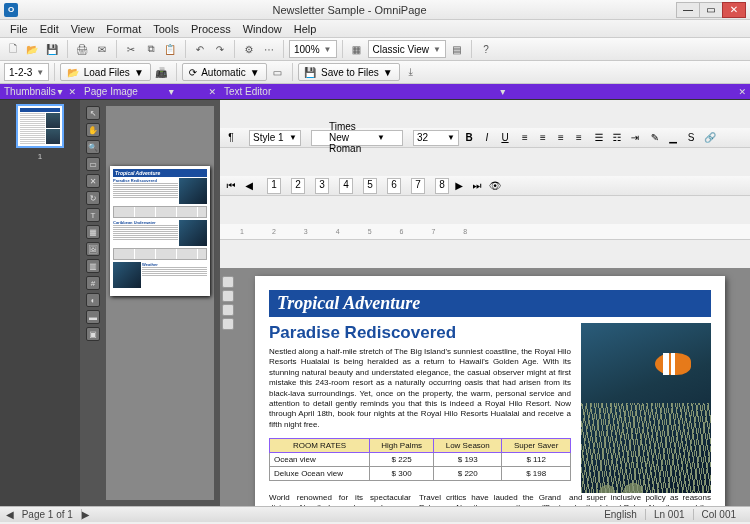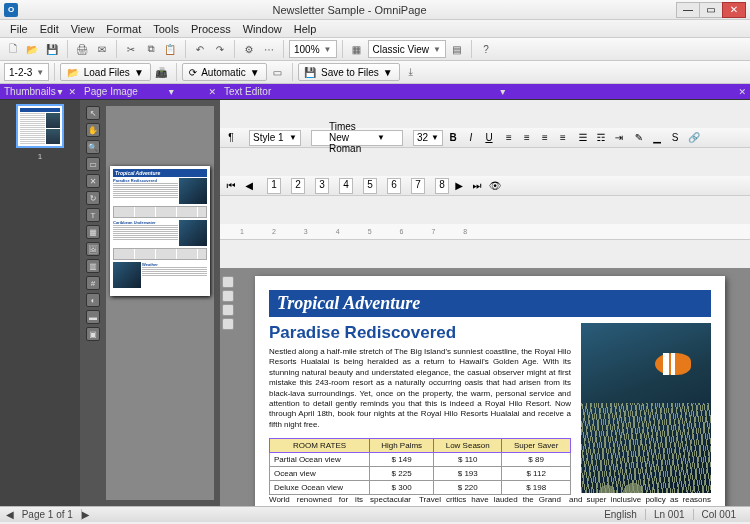--- a/index.html
+++ b/index.html
@@ -248,21 +248,21 @@
     <div class="fmt">
       <div class="fbtn">¶</div>
       <div class="sel" style="width:52px;padding:0 3px;display:flex;align-items:center;">
           <span>Style 1</span>
           <span style="margin-left:auto;font-size:8px;">▼</span>
         </div>
       <div class="sel" style="width:92px;padding:0 17px;display:flex;align-items:center;">
           <span>Times New Roman</span>
           <span style="margin-left:auto;font-size:8px;">▼</span>
         </div>
-      <div class="sel" style="width:30px;padding:0 3px;display:flex;align-items:center;">
+      <div class="sel" style="width:46px;padding:0 3px;display:flex;align-items:center;">
           <span>32</span>
           <span style="margin-left:auto;font-size:8px;">▼</span>
         </div>
       <div class="fbtn" style="font-weight:bold;">B</div>
       <div class="fbtn" style="font-style:italic;">I</div>
       <div class="fbtn" style="text-decoration:underline;">U</div>
       <div class="sep"></div>
       <div class="fbtn">≡</div>
       <div class="fbtn">≡</div>
       <div class="fbtn">≡</div>
@@ -317,26 +317,20 @@
           <div class="col1">
             <div class="h2">Paradise Rediscovered</div>
             <div class="body">Nestled along a half-mile stretch of The Big Island's sunniest coastline, the Royal Hilo Resorts Hualalai is being heralded as a return to Hawaii's Golden Age. With its stunning natural beauty and understated elegance, the casual observer might at first mistake this 243-room resort as a naturally occurring oasis that had arisen from its black-lava surroundings. Yet, once on the property, the warm, personal service and attention to detail gently reminds you that this is indeed a Royal Hilo Resort. Now through April 18th, book four nights at the Royal Hilo Resorts Hualalai and receive a fifth night free.</div>
             <table class="rates">
               <tbody>
                   <tr>
                 <th>ROOM RATES</th>
                 <th>High Palms</th>
                 <th>Low Season</th>
                 <th>Super Saver</th>
-              </tr>
-              <tr>
-                <td>Partial Ocean view</td>
-                <td>$ 149</td>
-                <td>$ 110</td>
-                <td>$ 89</td>
               </tr>
               <tr>
                 <td>Ocean view</td>
                 <td>$ 225</td>
                 <td>$ 193</td>
                 <td>$ 112</td>
               </tr>
               <tr>
                 <td>Deluxe Ocean view</td>
                 <td>$ 300</td>

